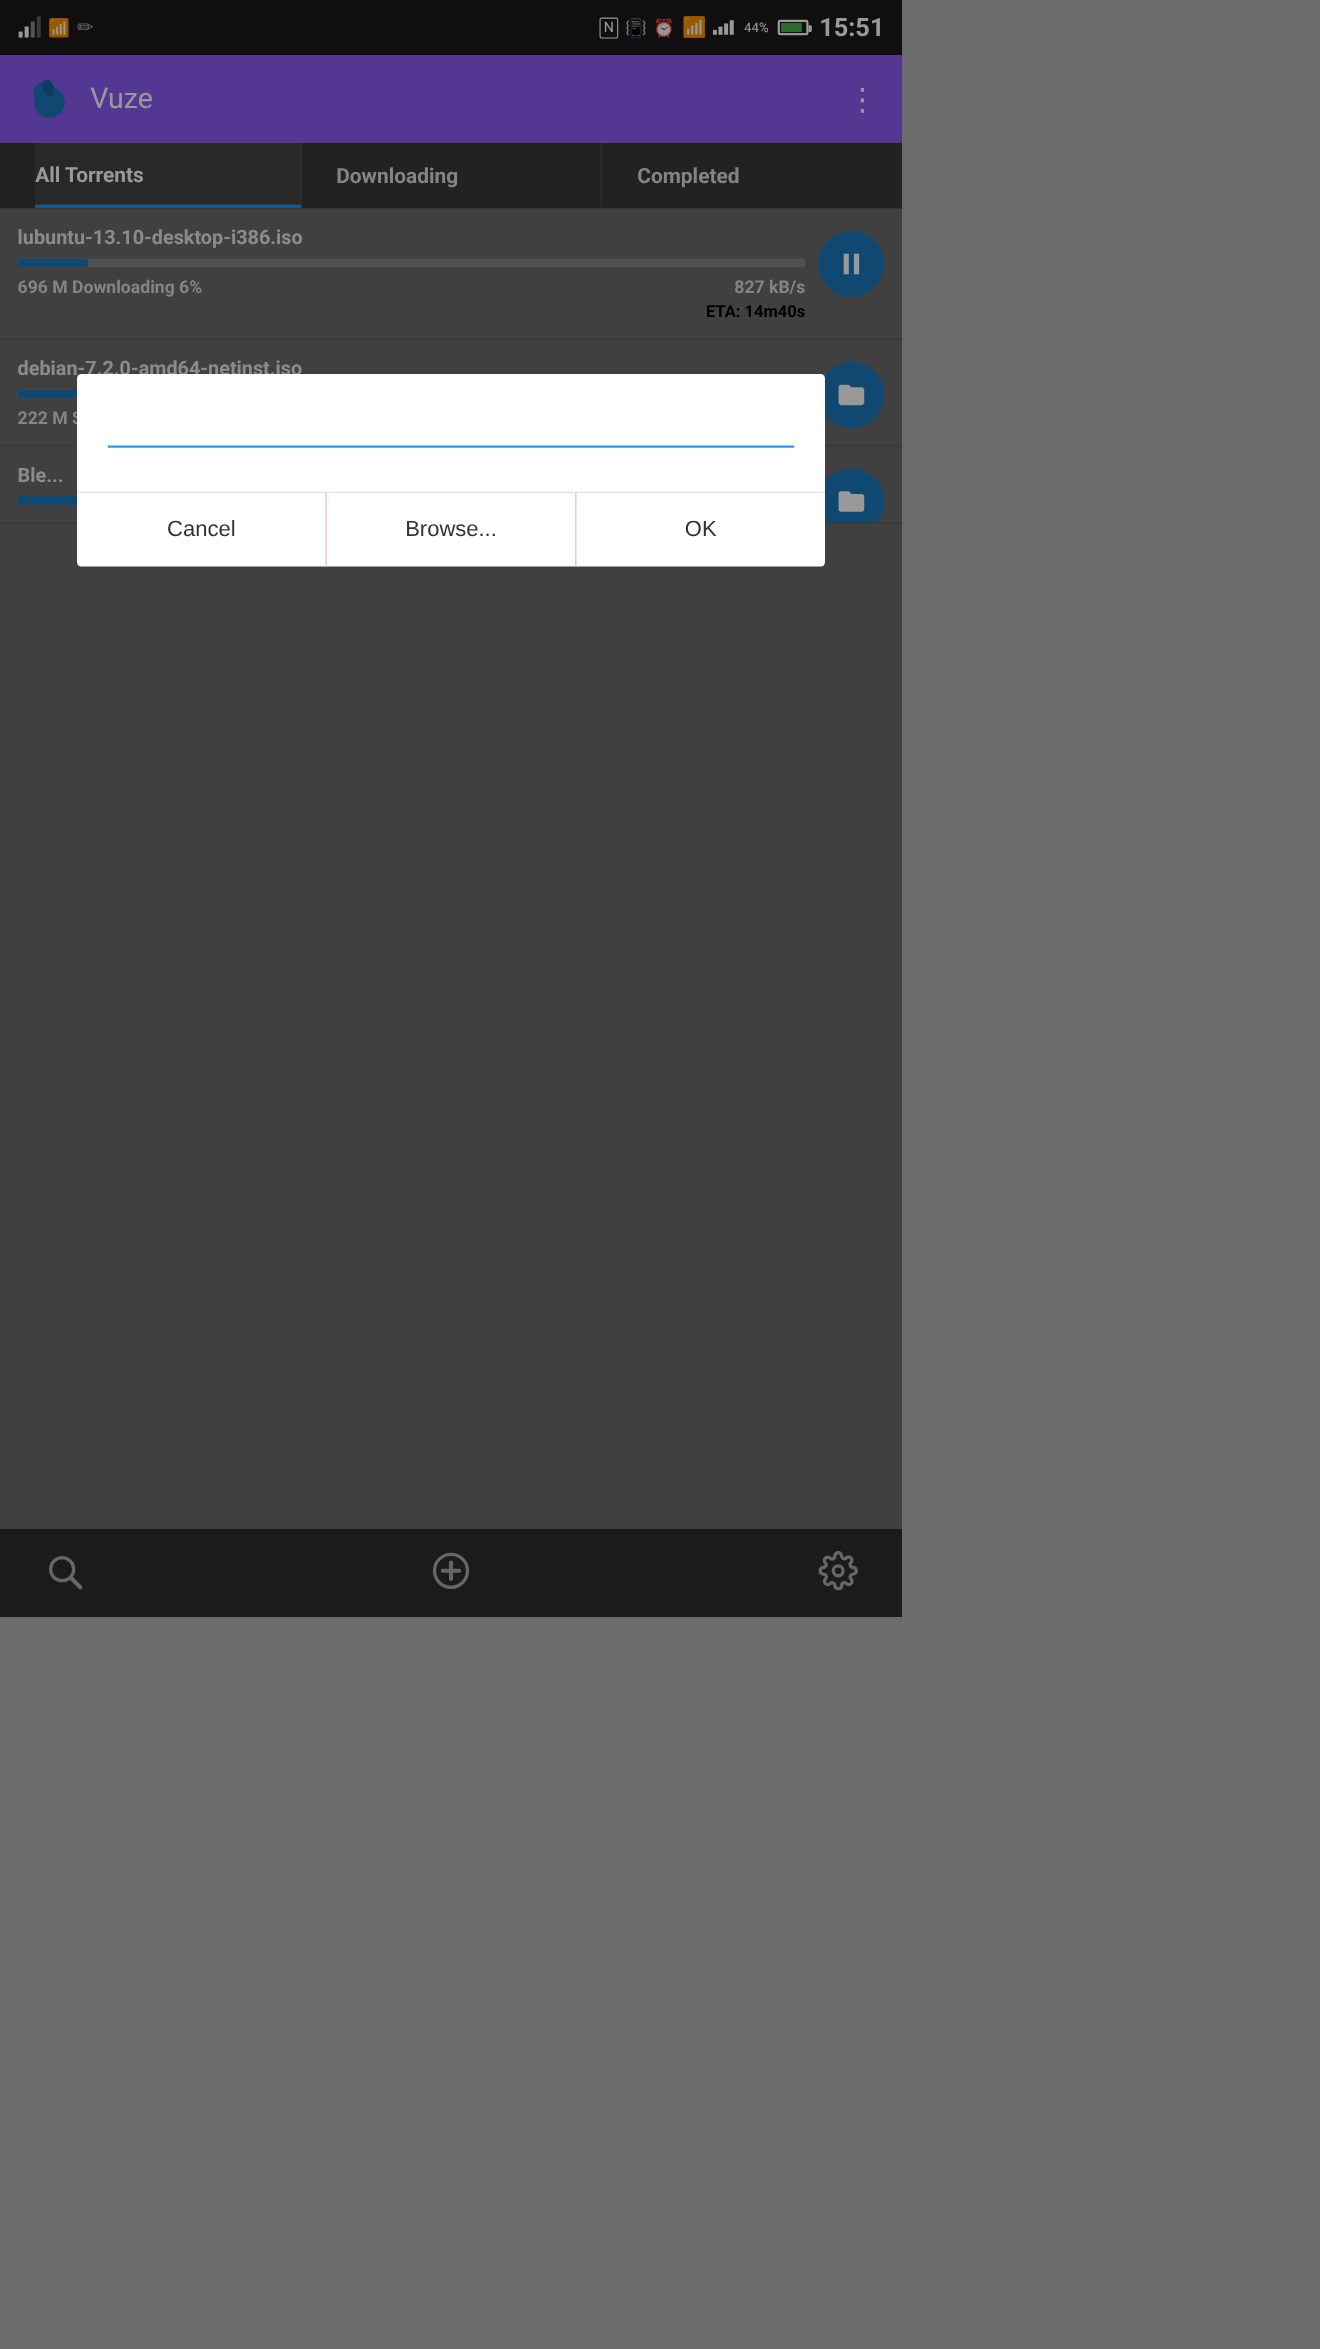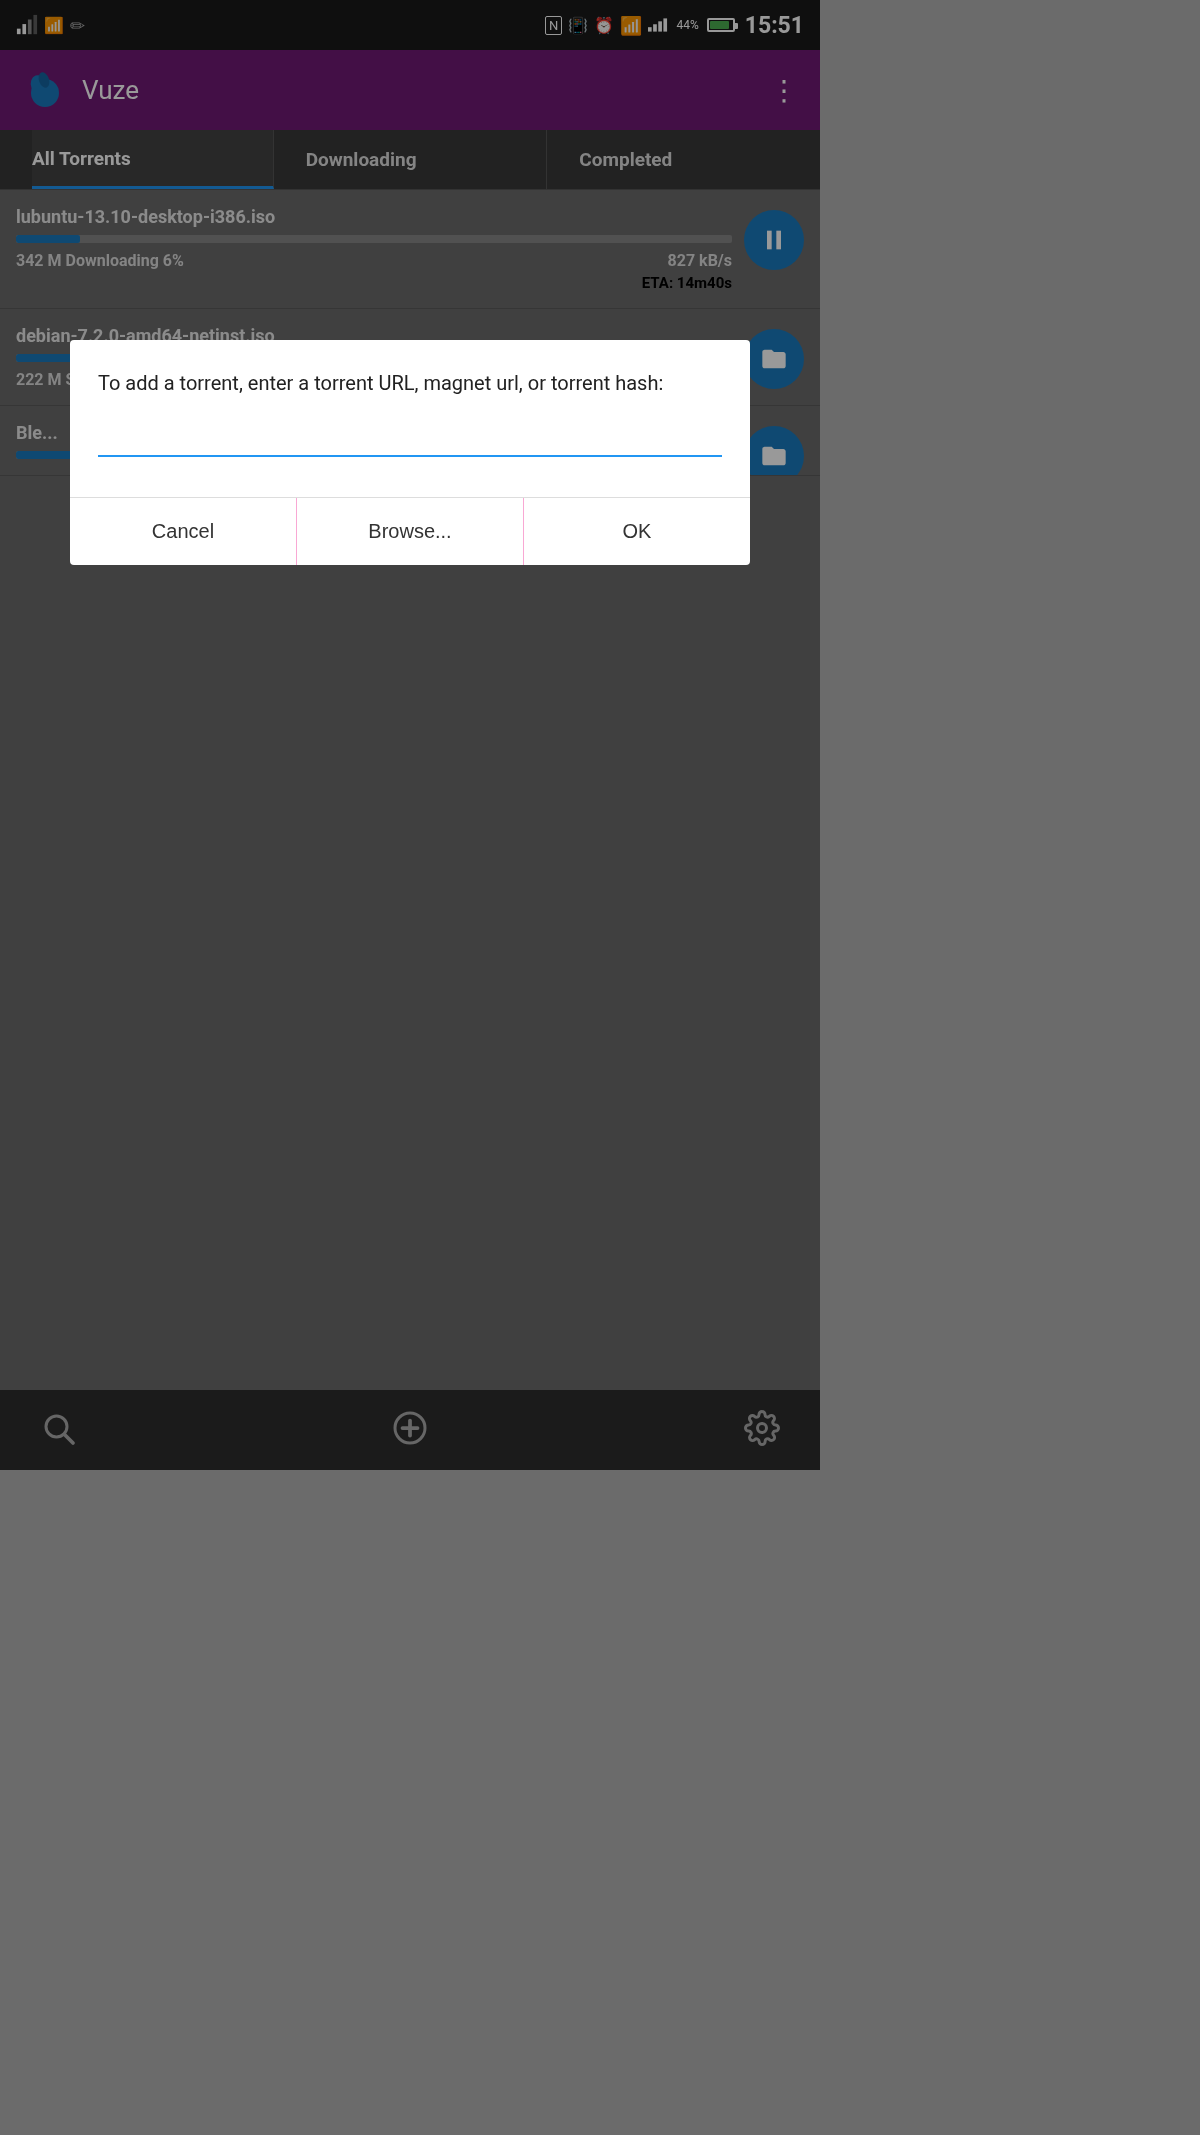--- a/index.html
+++ b/index.html
@@ -50,21 +50,21 @@
       left: 1px;
       top: 1px;
       bottom: 1px;
       width: 80%;
       background: #4caf50;
       border-radius: 1px;
     }
 
     
     .app-bar {
-      background: #701a75;
+      background: #8b5cf6;
       height: 80px;
       display: flex;
       align-items: center;
       justify-content: space-between;
       padding: 0 20px;
     }
     .app-bar-left { display: flex; align-items: center; gap: 12px; }
     .vuze-logo {
       width: 50px;
       height: 50px;
@@ -308,21 +308,21 @@
 
 <div class="torrent-list">
 
   <div class="torrent-item">
     <div class="torrent-info">
       <div class="torrent-name">lubuntu-13.10-desktop-i386.iso</div>
       <div class="progress-bar-container">
         <div class="progress-bar-fill" style="width: 9%;"></div>
       </div>
       <div class="torrent-stats">
-        <span>342 M  Downloading 6%</span>
+        <span>696 M  Downloading 6%</span>
         <span>827 kB/s</span>
       </div>
       <div class="torrent-eta">ETA: 14m40s</div>
     </div>
     <div class="torrent-action-btn">
       <svg width="28" height="28" viewBox="0 0 24 24">
         <rect x="6" y="4" width="4" height="16" fill="white"></rect>
         <rect x="14" y="4" width="4" height="16" fill="white"></rect>
       </svg>
     </div>
@@ -379,21 +379,20 @@
     <svg width="36" height="36" viewBox="0 0 24 24">
       <circle cx="12" cy="12" r="3" fill="none" stroke="#aaa" stroke-width="2"></circle>
       <path d="M19.4 15a1.65 1.65 0 0 0 .33 1.82l.06.06a2 2 0 0 1-2.83 2.83l-.06-.06a1.65 1.65 0 0 0-1.82-.33 1.65 1.65 0 0 0-1 1.51V21a2 2 0 0 1-4 0v-.09A1.65 1.65 0 0 0 9 19.4a1.65 1.65 0 0 0-1.82.33l-.06.06a2 2 0 0 1-2.83-2.83l.06-.06A1.65 1.65 0 0 0 4.68 15a1.65 1.65 0 0 0-1.51-1H3a2 2 0 0 1 0-4h.09A1.65 1.65 0 0 0 4.6 9a1.65 1.65 0 0 0-.33-1.82l-.06-.06a2 2 0 0 1 2.83-2.83l.06.06A1.65 1.65 0 0 0 9 4.68a1.65 1.65 0 0 0 1-1.51V3a2 2 0 0 1 4 0v.09a1.65 1.65 0 0 0 1 1.51 1.65 1.65 0 0 0 1.82-.33l.06-.06a2 2 0 0 1 2.83 2.83l-.06.06A1.65 1.65 0 0 0 19.4 9a1.65 1.65 0 0 0 1.51 1H21a2 2 0 0 1 0 4h-.09a1.65 1.65 0 0 0-1.51 1z" fill="none" stroke="#aaa" stroke-width="2"></path>
     </svg>
   </div>
 </div>
 
 <div class="overlay">
   <div class="dialog">
     <div class="dialog-body">
-      <div class="dialog-message">To add a torrent, enter a torrent URL, magnet url, or torrent hash:</div>
       <div class="dialog-input-container">
         <input class="dialog-input" type="text" placeholder="" style="">
       </div>
     </div>
     <div class="dialog-buttons">
       <button class="dialog-btn">Cancel</button>
       <button class="dialog-btn">Browse...</button>
       <button class="dialog-btn">OK</button>
     </div>
   </div>

